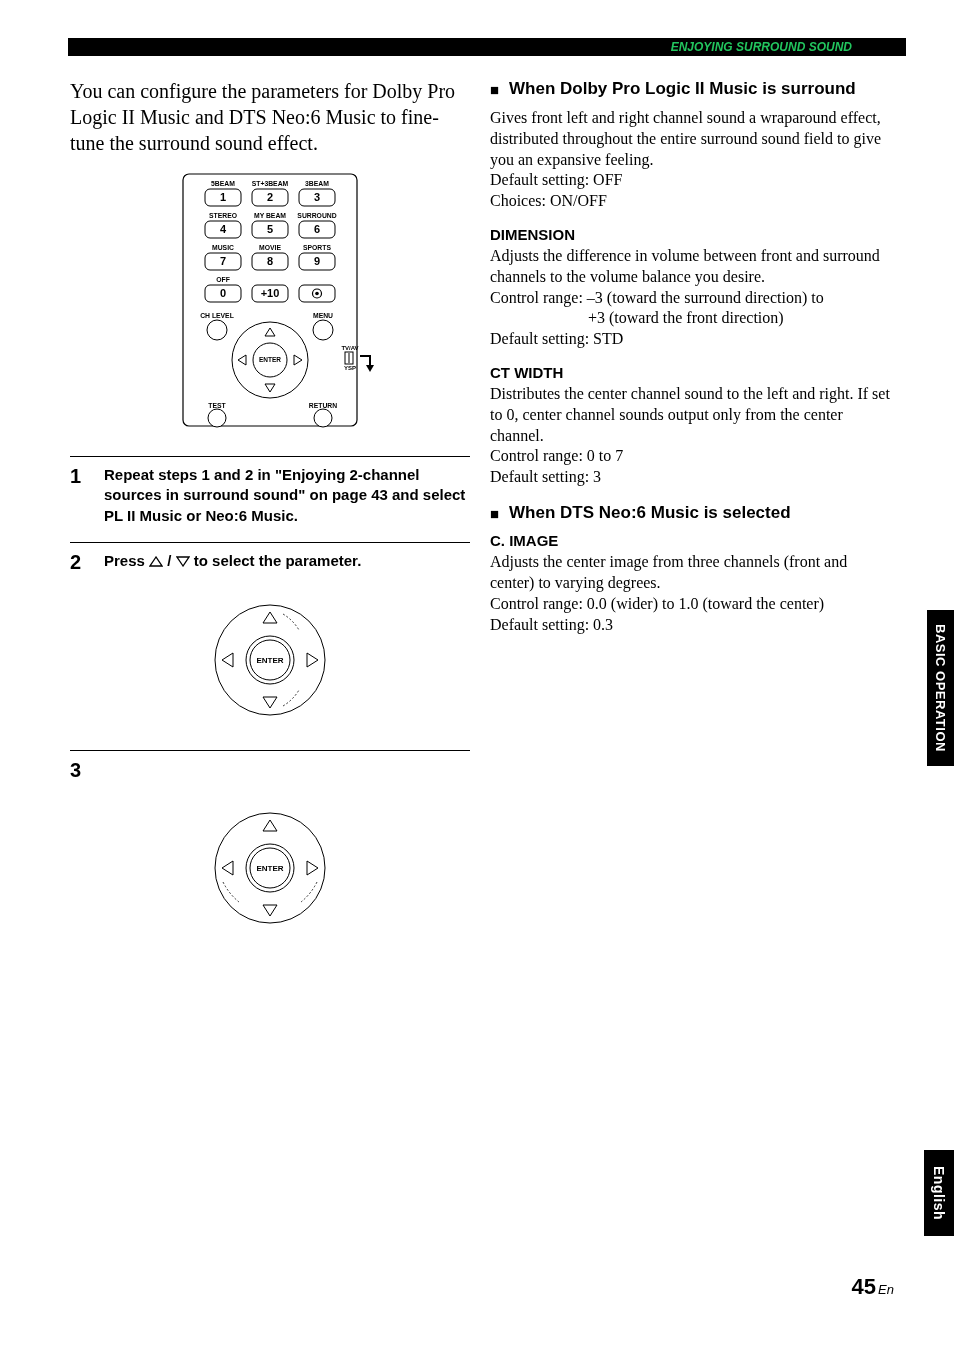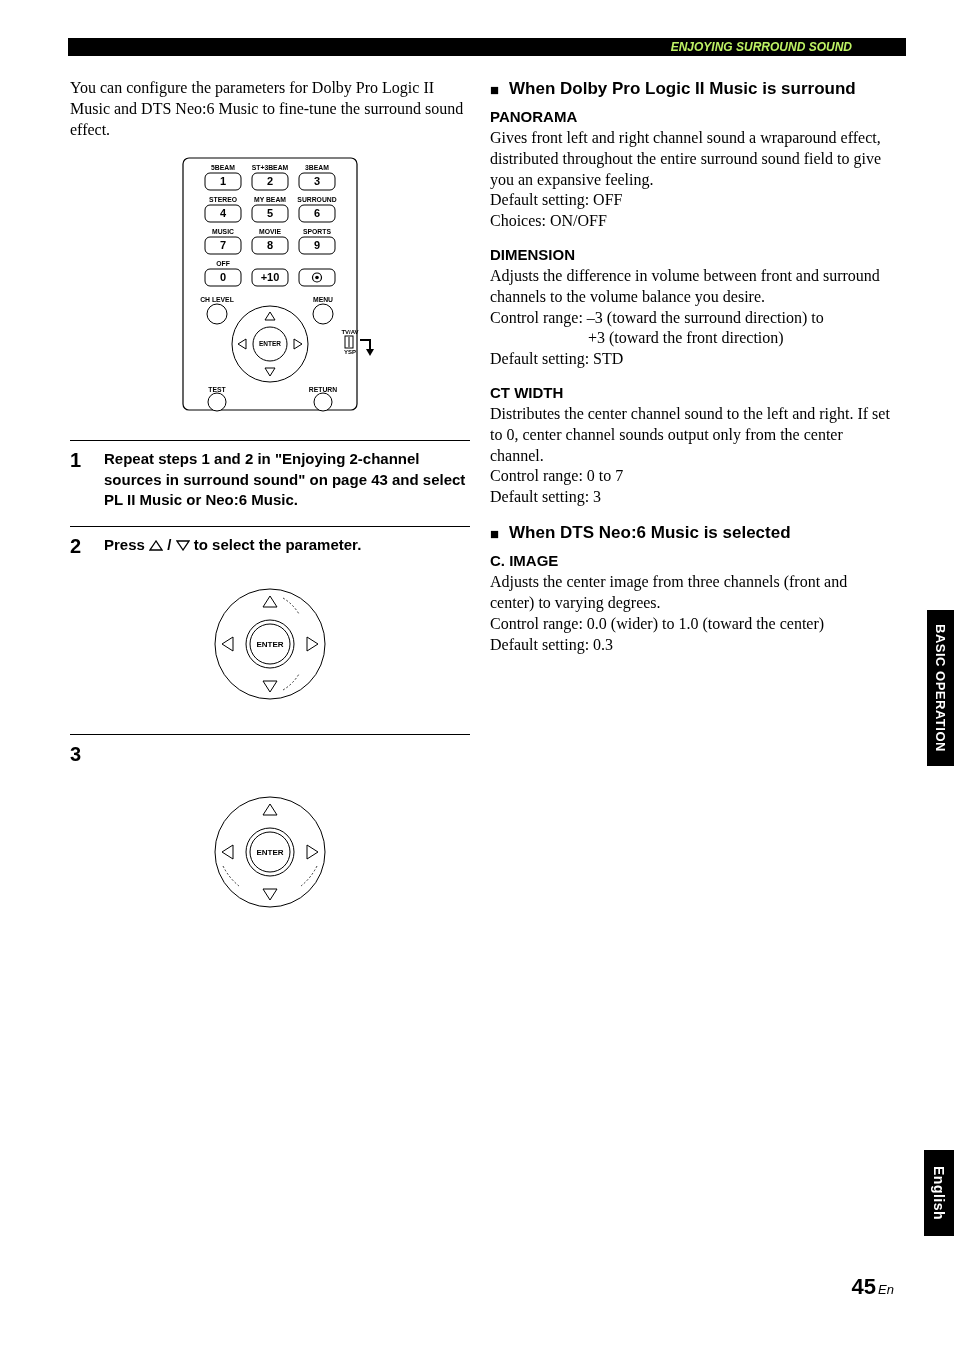--- a/index.html
+++ b/index.html
@@ -11,21 +11,21 @@
     position: relative;
     color: #000;
   }
   .blackbar {
     position: absolute;
     top: 38px;
     left: 68px;
     width: 838px;
     height: 18px;
     background: #000;
-    color: #bef264;
+    color: #22c55e;
     font-family: Arial, Helvetica, sans-serif;
     font-weight: bold;
     font-style: italic;
     font-size: 12px;
     text-align: right;
     padding-right: 54px;
     line-height: 18px;
   }
   .col-left {
     position: absolute;
@@ -46,21 +46,21 @@
     margin-bottom: 12px;
   }
   .section-title {
     font-family: Arial, Helvetica, sans-serif;
     font-weight: bold;
     font-style: italic;
     font-size: 24px;
     line-height: 1.15;
   }
   .body-text {
-    font-size: 16px;
+    font-size: 20px;
     line-height: 1.3;
     margin-bottom: 8px;
   }
   .remote-wrap {
     text-align: center;
     margin: 14px 0 22px 0;
   }
   .remote-svg { display: inline-block; }
   .step-block {
     border-top: 1px solid #000;
@@ -299,21 +299,20 @@
   </div>
 </div>
 
 <div class="col-right">
   <div class="r-heading">
     <span class="sq">■</span>
     <span>When Dolby Pro Logic II Music is surround</span>
   </div>
 
   <div class="param-group">
-    <div class="subhead">PANORAMA</div>
     <div class="param-text">Gives front left and right channel sound a wraparound effect, distributed throughout the entire surround sound field to give you an expansive feeling.</div>
     <div class="param-text">Default setting: OFF</div>
     <div class="param-text">Choices: ON/OFF</div>
   </div>
 
   <div class="param-group">
     <div class="subhead">DIMENSION</div>
     <div class="param-text">Adjusts the difference in volume between front and surround channels to the volume balance you desire.</div>
     <div class="param-text">Control range: –3 (toward the surround direction) to</div>
     <div class="param-text indent-range">+3 (toward the front direction)</div>

